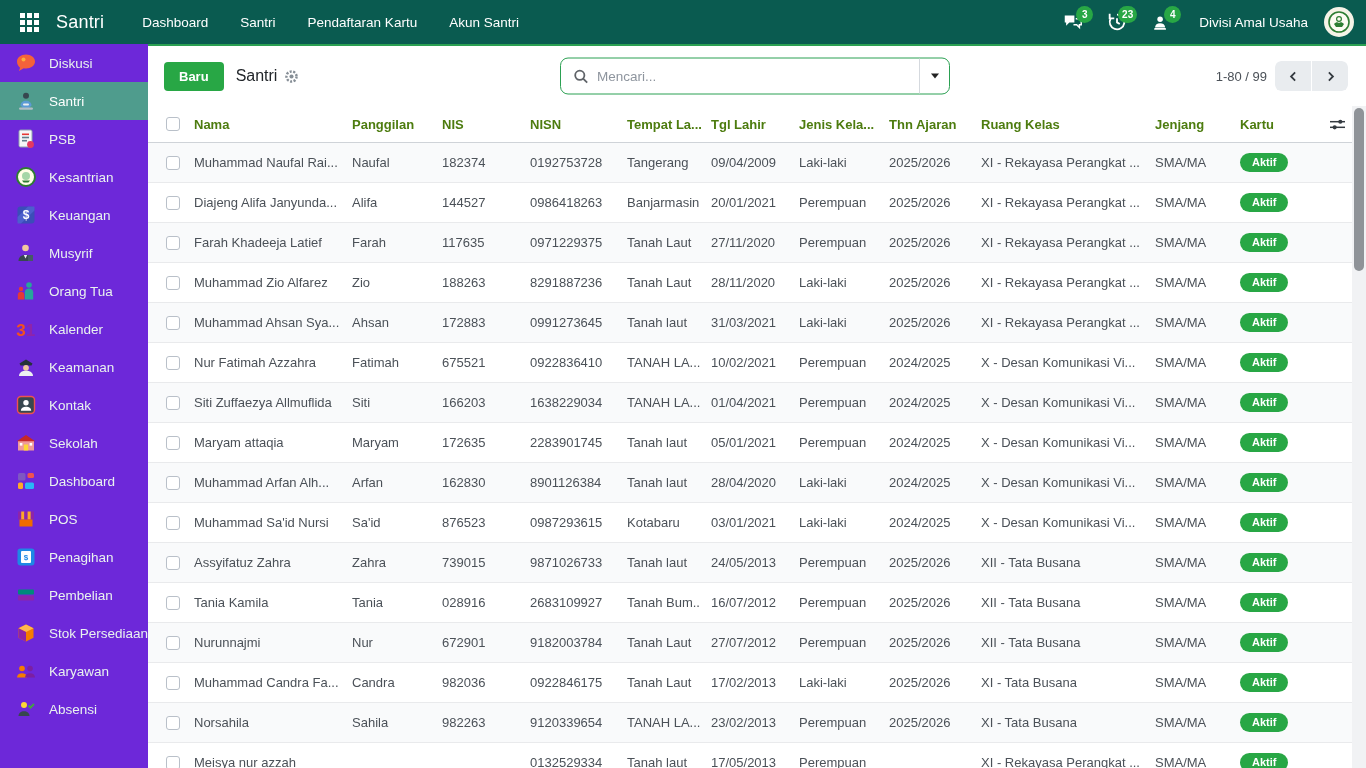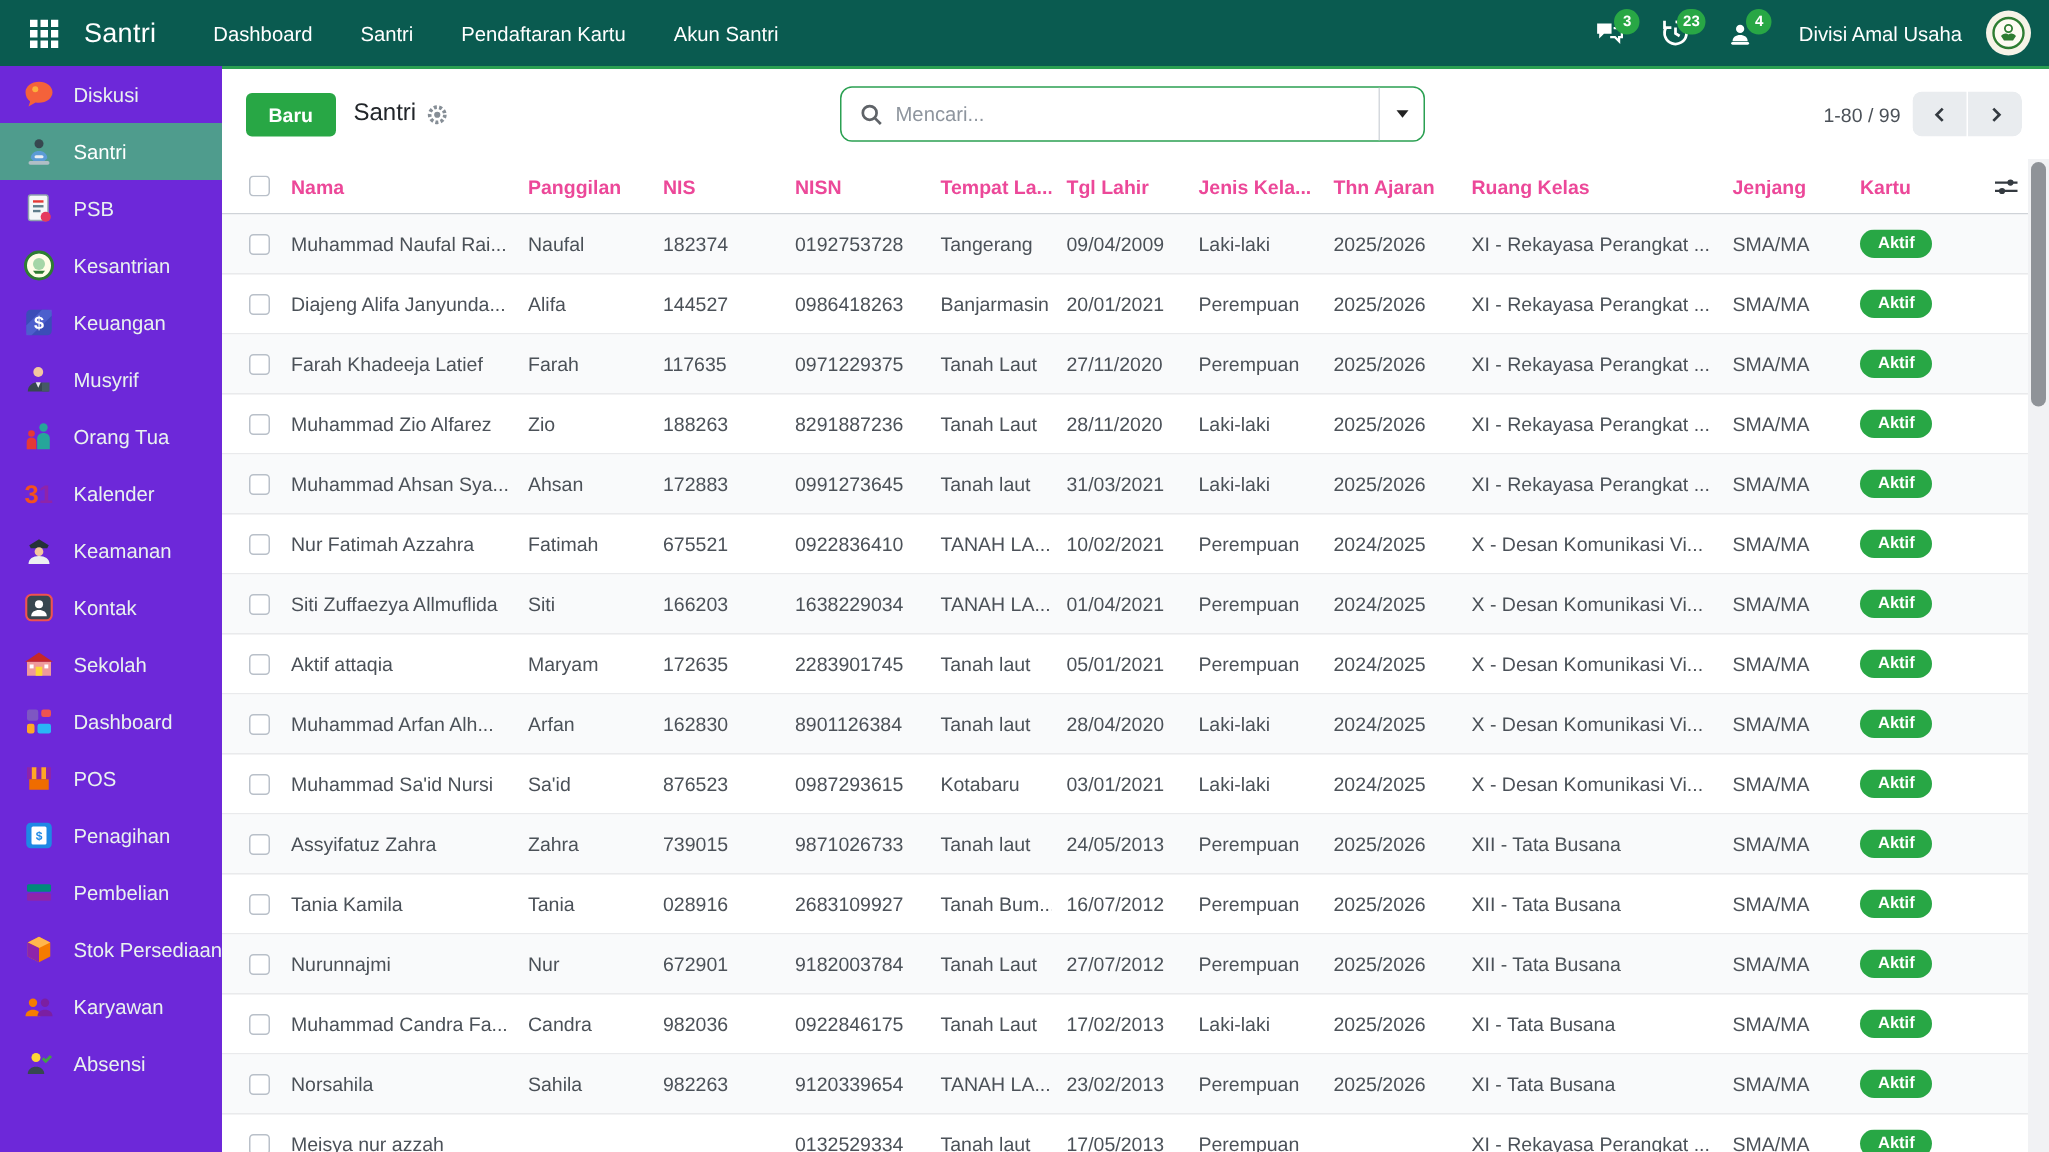--- a/index.html
+++ b/index.html
@@ -58,21 +58,21 @@
     justify-content:center; cursor:pointer; }
   .pager-btn:first-child { border-radius:6px 0 0 6px; }
   .pager-btn:last-child { border-radius:0 6px 6px 0; }
 
   
   .o-list { position:relative; margin-right:14px; }
   .t-row { display:grid;
     grid-template-columns:36px 158px 90px 88px 97px 84px 88px 90px 92px 174px 85px 92px 1fr;
     align-items:center; }
   .t-head { height:37px; border-bottom:1px solid #cfd3d8; }
-  .t-head .t-cell { font-weight:bold; color:#ec4899; cursor:pointer; }
+  .t-head .t-cell { font-weight:bold; color:#4d7c0f; cursor:pointer; }
   .t-body .t-row { height:40px; border-bottom:1px solid #e9eaec; cursor:pointer; }
   .t-body .t-row:nth-child(odd) { background:#f9fafb; }
   .t-cell { padding:0 10px; font-size:13px; color:#4b5158; white-space:nowrap; overflow:hidden; }
   .t-cell.cb { display:flex; justify-content:center; padding:0 0 0 14px; }
   .checkbox { width:14px; height:14px; border:1px solid #b9c0c9; border-radius:3px; background:#fff; cursor:pointer; }
   .badge-pill { display:inline-block; background:#28a745; color:#fff; font-size:11px; font-weight:bold;
     line-height:17px; padding:1px 12px; border-radius:10px; }
   .t-cell.end { display:flex; justify-content:flex-end; padding-right:6px; }
   .col-settings { cursor:pointer; display:flex; }
 
@@ -523,21 +523,21 @@
             <div class="t-cell">2024/2025</div>
             <div class="t-cell">X - Desan Komunikasi Vi...</div>
             <div class="t-cell">SMA/MA</div>
             <div class="t-cell"><span class="badge-pill">Aktif</span></div>
             <div class="t-cell"></div>
           </div>
           <div class="t-row">
             <div class="t-cell cb">
               <span class="checkbox"></span>
             </div>
-            <div class="t-cell">Aktif attaqia</div>
+            <div class="t-cell">Maryam attaqia</div>
             <div class="t-cell">Maryam</div>
             <div class="t-cell">172635</div>
             <div class="t-cell">2283901745</div>
             <div class="t-cell">Tanah laut</div>
             <div class="t-cell">05/01/2021</div>
             <div class="t-cell">Perempuan</div>
             <div class="t-cell">2024/2025</div>
             <div class="t-cell">X - Desan Komunikasi Vi...</div>
             <div class="t-cell">SMA/MA</div>
             <div class="t-cell"><span class="badge-pill">Aktif</span></div>

